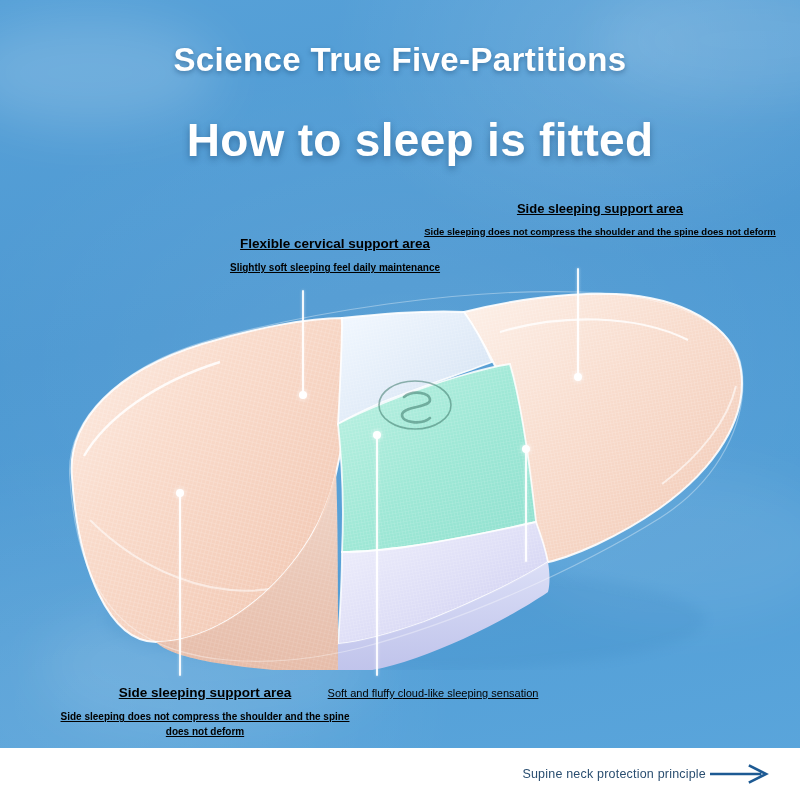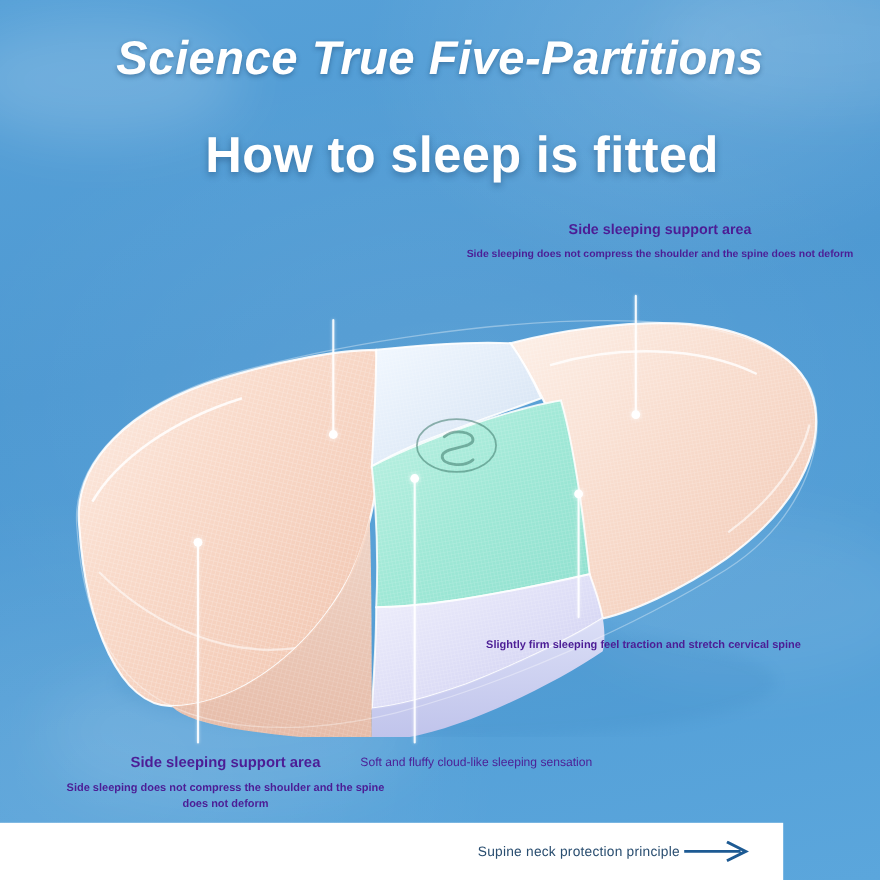--- a/index.html
+++ b/index.html
@@ -21,32 +21,31 @@
   }
   .cloud{position:absolute;border-radius:50%;filter:blur(26px);background:rgba(255,255,255,.16);}
   .c1{left:-40px;top:18px;width:260px;height:110px;}
   .c2{left:600px;top:-20px;width:300px;height:120px;background:rgba(255,255,255,.10);}
   .c3{left:40px;top:600px;width:340px;height:130px;background:rgba(255,255,255,.09);}
   .c4{left:520px;top:470px;width:320px;height:150px;background:rgba(255,255,255,.07);}
 
   
   .head{position:absolute;left:0;width:800px;text-align:center;color:#ffffff;}
   .head1{
-    top:29px;font-size:43px;font-weight:bold;letter-spacing:.4px;
+    top:41px;font-size:33px;font-weight:bold;letter-spacing:.4px;
     text-shadow:0 2px 5px rgba(20,60,100,.45);
-    font-style:italic;
   }
   .head2{
     top:113px;font-size:46px;font-weight:bold;letter-spacing:.3px;
     text-shadow:0 3px 7px rgba(20,60,100,.45);
     padding-left:20px;
   }
 
   
-  .ann{position:absolute;color:#4c1d95;text-align:center;}
+  .ann{position:absolute;color:#000000;text-align:center;text-decoration:underline;}
   .ann .t{font-size:13.5px;font-weight:bold;line-height:1.35;white-space:nowrap;}
   .ann .d{font-size:10.5px;font-weight:bold;line-height:1.5;margin-top:7px;}
 
   .ann-tr{left:415px;top:200px;width:370px;}
   .ann-tr .t{font-size:13px;}
   .ann-tr .d{font-size:9.5px;white-space:nowrap;}
 
   .ann-tl{left:165px;top:235px;width:340px;}
   .ann-tl .d{font-size:10px;white-space:nowrap;}
 
@@ -64,21 +63,21 @@
   .lead{position:absolute;background:rgba(255,255,255,.93);width:1.6px;border-radius:1px;
         box-shadow:0 0 3px rgba(255,255,255,.55);}
   .dot{position:absolute;width:8px;height:8px;border-radius:50%;background:#ffffff;
        box-shadow:0 0 5px rgba(255,255,255,.85);}
 
   
   #pillow{position:absolute;left:60px;top:270px;width:690px;height:400px;}
 
   
   .footer{
-    position:absolute;left:0;top:748px;width:712px;height:52px;background:#ffffff;
+    position:absolute;left:0;top:748px;width:800px;height:52px;background:#ffffff;
     display:flex;align-items:center;justify-content:flex-end;
   }
   .footer .flabel{
     font-size:12.5px;color:#2a4e70;letter-spacing:.2px;margin-right:4px;
   }
   .footer .farrow{margin-right:28px;display:flex;align-items:center;}
 </style>
 </head>
 <body>
 
@@ -260,23 +259,26 @@
   <div class="dot" style="left:522px;top:445px;"></div>
 
   <div class="head head1">Science True Five-Partitions</div>
   <div class="head head2">How to sleep is fitted</div>
 
   <div class="ann ann-tr">
     <div class="t">Side sleeping support area</div>
     <div class="d">Side sleeping does not compress the shoulder and the spine does not deform</div>
   </div>
 
+  <div class="ann ann-tl">
+    <div class="t">Flexible cervical support area</div>
+    <div class="d">Slightly soft sleeping feel daily maintenance</div>
+  </div>
 
   <div class="ann ann-br">
-    <div class="d">Slightly firm sleeping feel traction and stretch cervical spine</div>
   </div>
 
   <div class="ann ann-bl">
     <div class="t">Side sleeping support area</div>
     <div class="d">Side sleeping does not compress the shoulder and the spine does not deform</div>
   </div>
 
   <div class="ann ann-bc">
     <div class="d">Soft and fluffy cloud-like sleeping sensation</div>
   </div>

